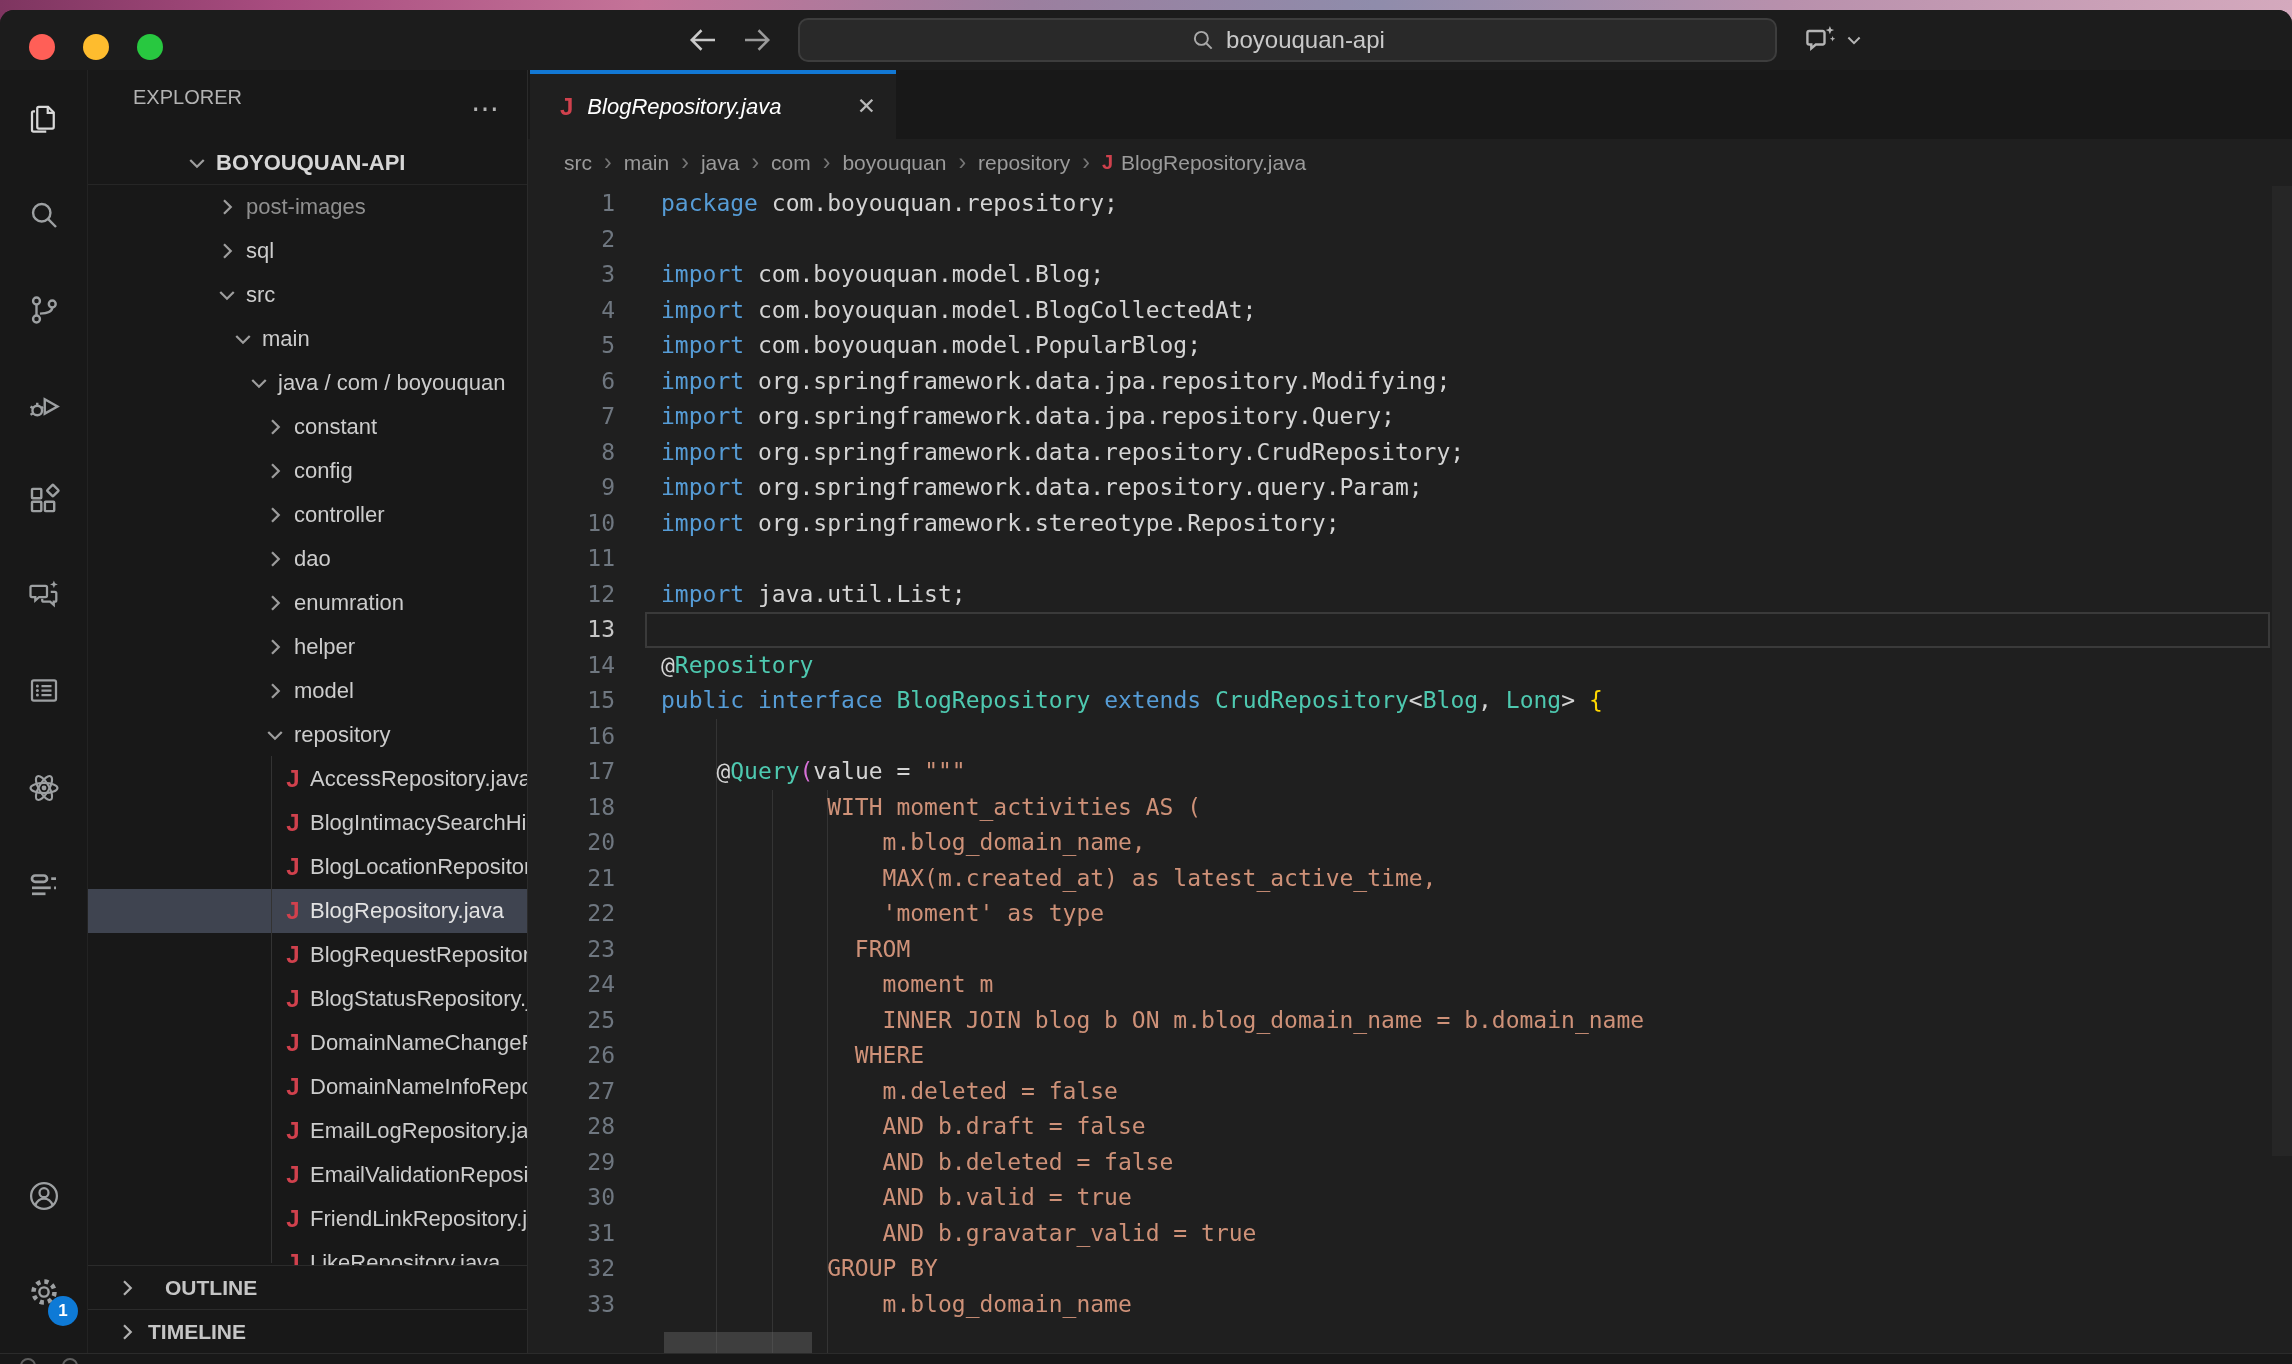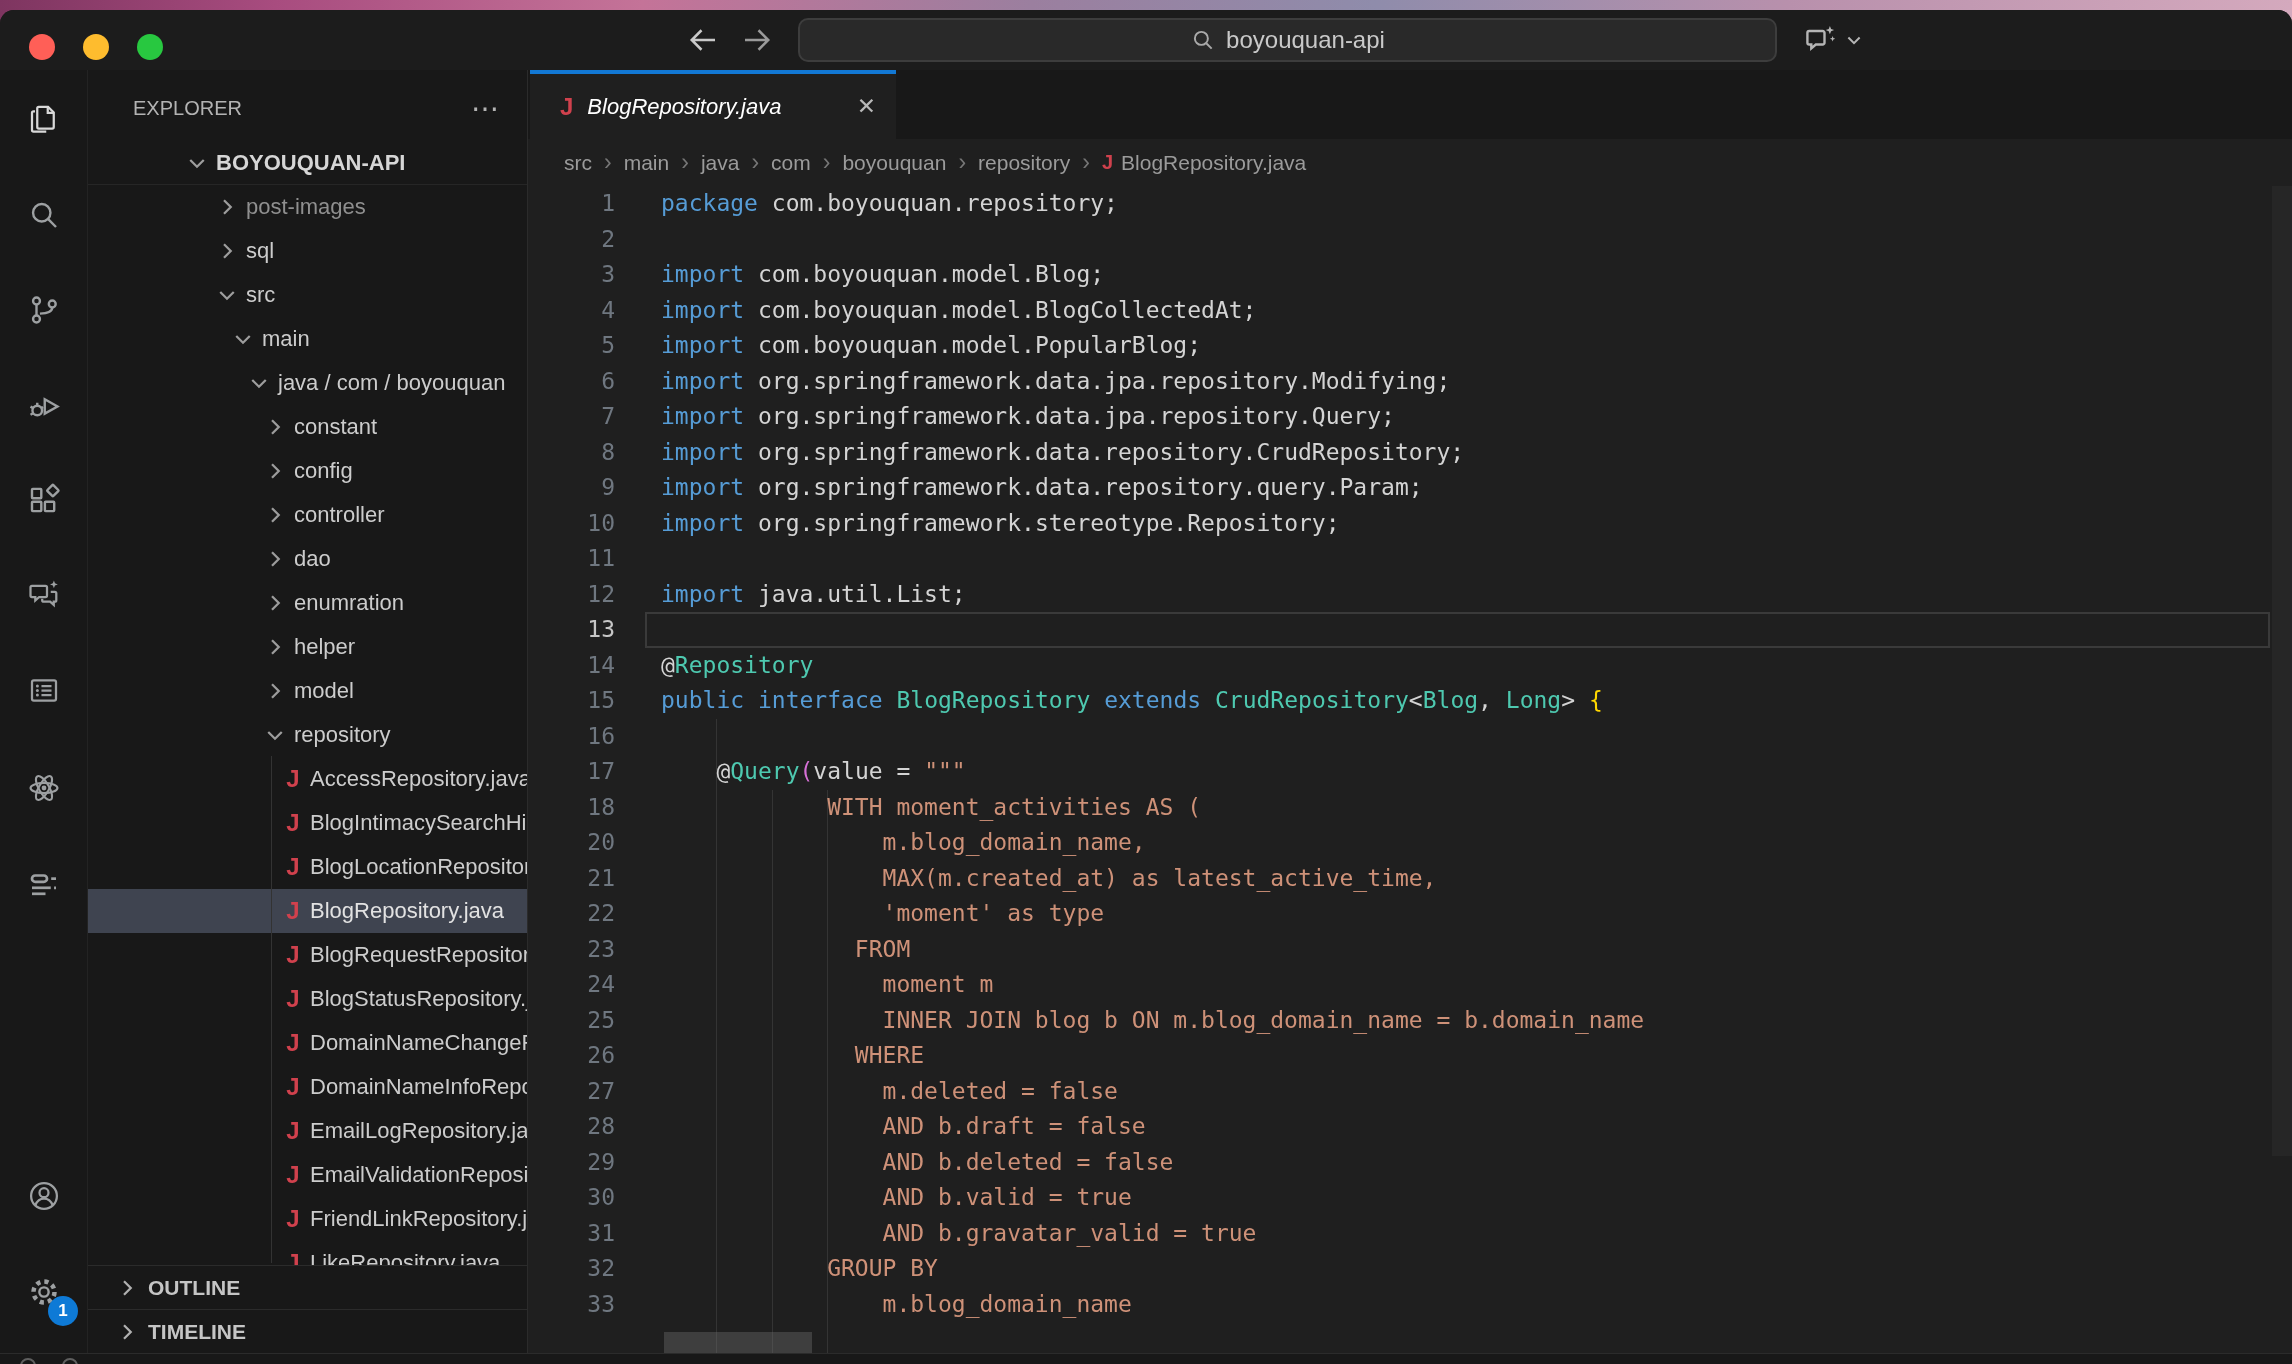--- a/index.html
+++ b/index.html
@@ -31,21 +31,21 @@
   .tb-right{position:absolute;left:1802px;top:12px;display:flex;align-items:center;gap:6px;}
   
   .main{flex:1;display:flex;min-height:0;}
   .activitybar{width:88px;background:var(--panel-bg);border-right:1px solid #232323;position:relative;flex:none;}
   .ab-item{position:absolute;left:0;width:88px;height:76px;display:flex;align-items:center;justify-content:center;}
   .ab-item svg{width:36px;height:36px;}
   .badge{position:absolute;right:10px;bottom:4px;width:30px;height:30px;border-radius:50%;
     background:#0e7ad6;color:#fff;font-size:17px;font-weight:700;display:flex;align-items:center;justify-content:center;}
   
   .sidebar{width:440px;background:var(--panel-bg);border-right:1px solid var(--border);position:relative;flex:none;overflow:hidden;}
-  .sb-header{position:absolute;top:16px;left:0;right:0;height:44px;display:flex;align-items:center;}
+  .sb-header{position:absolute;top:16px;left:0;right:0;height:44px;display:flex;align-items:flex-start;}
   .sb-header .title{margin-left:45px;font-size:20px;color:#b3b3b3;}
   .sb-header .actions{position:absolute;right:26px;top:0;height:44px;display:flex;align-items:center;
     font-size:28px;color:#b3b3b3;letter-spacing:2px;}
   .tree{position:absolute;top:71px;left:0;right:0;height:1124px;overflow:hidden;}
   .tree-row{height:44px;display:flex;align-items:center;color:var(--text);font-size:22px;position:relative;}
   .tree-row.root{font-weight:700;color:#d6d6d6;border-bottom:1px solid #262626;}
   .tree-row.selected{background:var(--selected-row);color:#e2e2e2;}
   .tree-row.dim .lbl{color:var(--dim-text);}
   .chev{width:30px;height:30px;flex:none;display:flex;align-items:center;justify-content:center;}
   .chev svg{width:24px;height:24px;}
@@ -389,21 +389,21 @@
           <div class="tree-row" style="padding-left: 192px;">
             <span class="jicon">J</span>
             <span class="lbl">FriendLinkRepository.ja...</span>
           </div>
           <div class="tree-row" style="padding-left: 192px;">
             <span class="jicon">J</span>
             <span class="lbl">LikeRepository.java</span>
           </div>
         </div>
       <div class="tree-guide"></div>
-      <div class="sb-section" style="bottom:44px;">
+      <div class="sb-section" style="bottom:44px;gap:17px;">
         <span class="chev">
           <svg viewBox="0 0 16 16" fill="none" stroke="#b0b0b0" stroke-width="1.5">
               <path d="M6 3.5L10.5 8 6 12.5"></path>
             </svg>
         </span>
         <span class="lbl">OUTLINE</span>
       </div>
       <div class="sb-section" style="bottom:0;">
         <span class="chev">
           <svg viewBox="0 0 16 16" fill="none" stroke="#b0b0b0" stroke-width="1.5">

